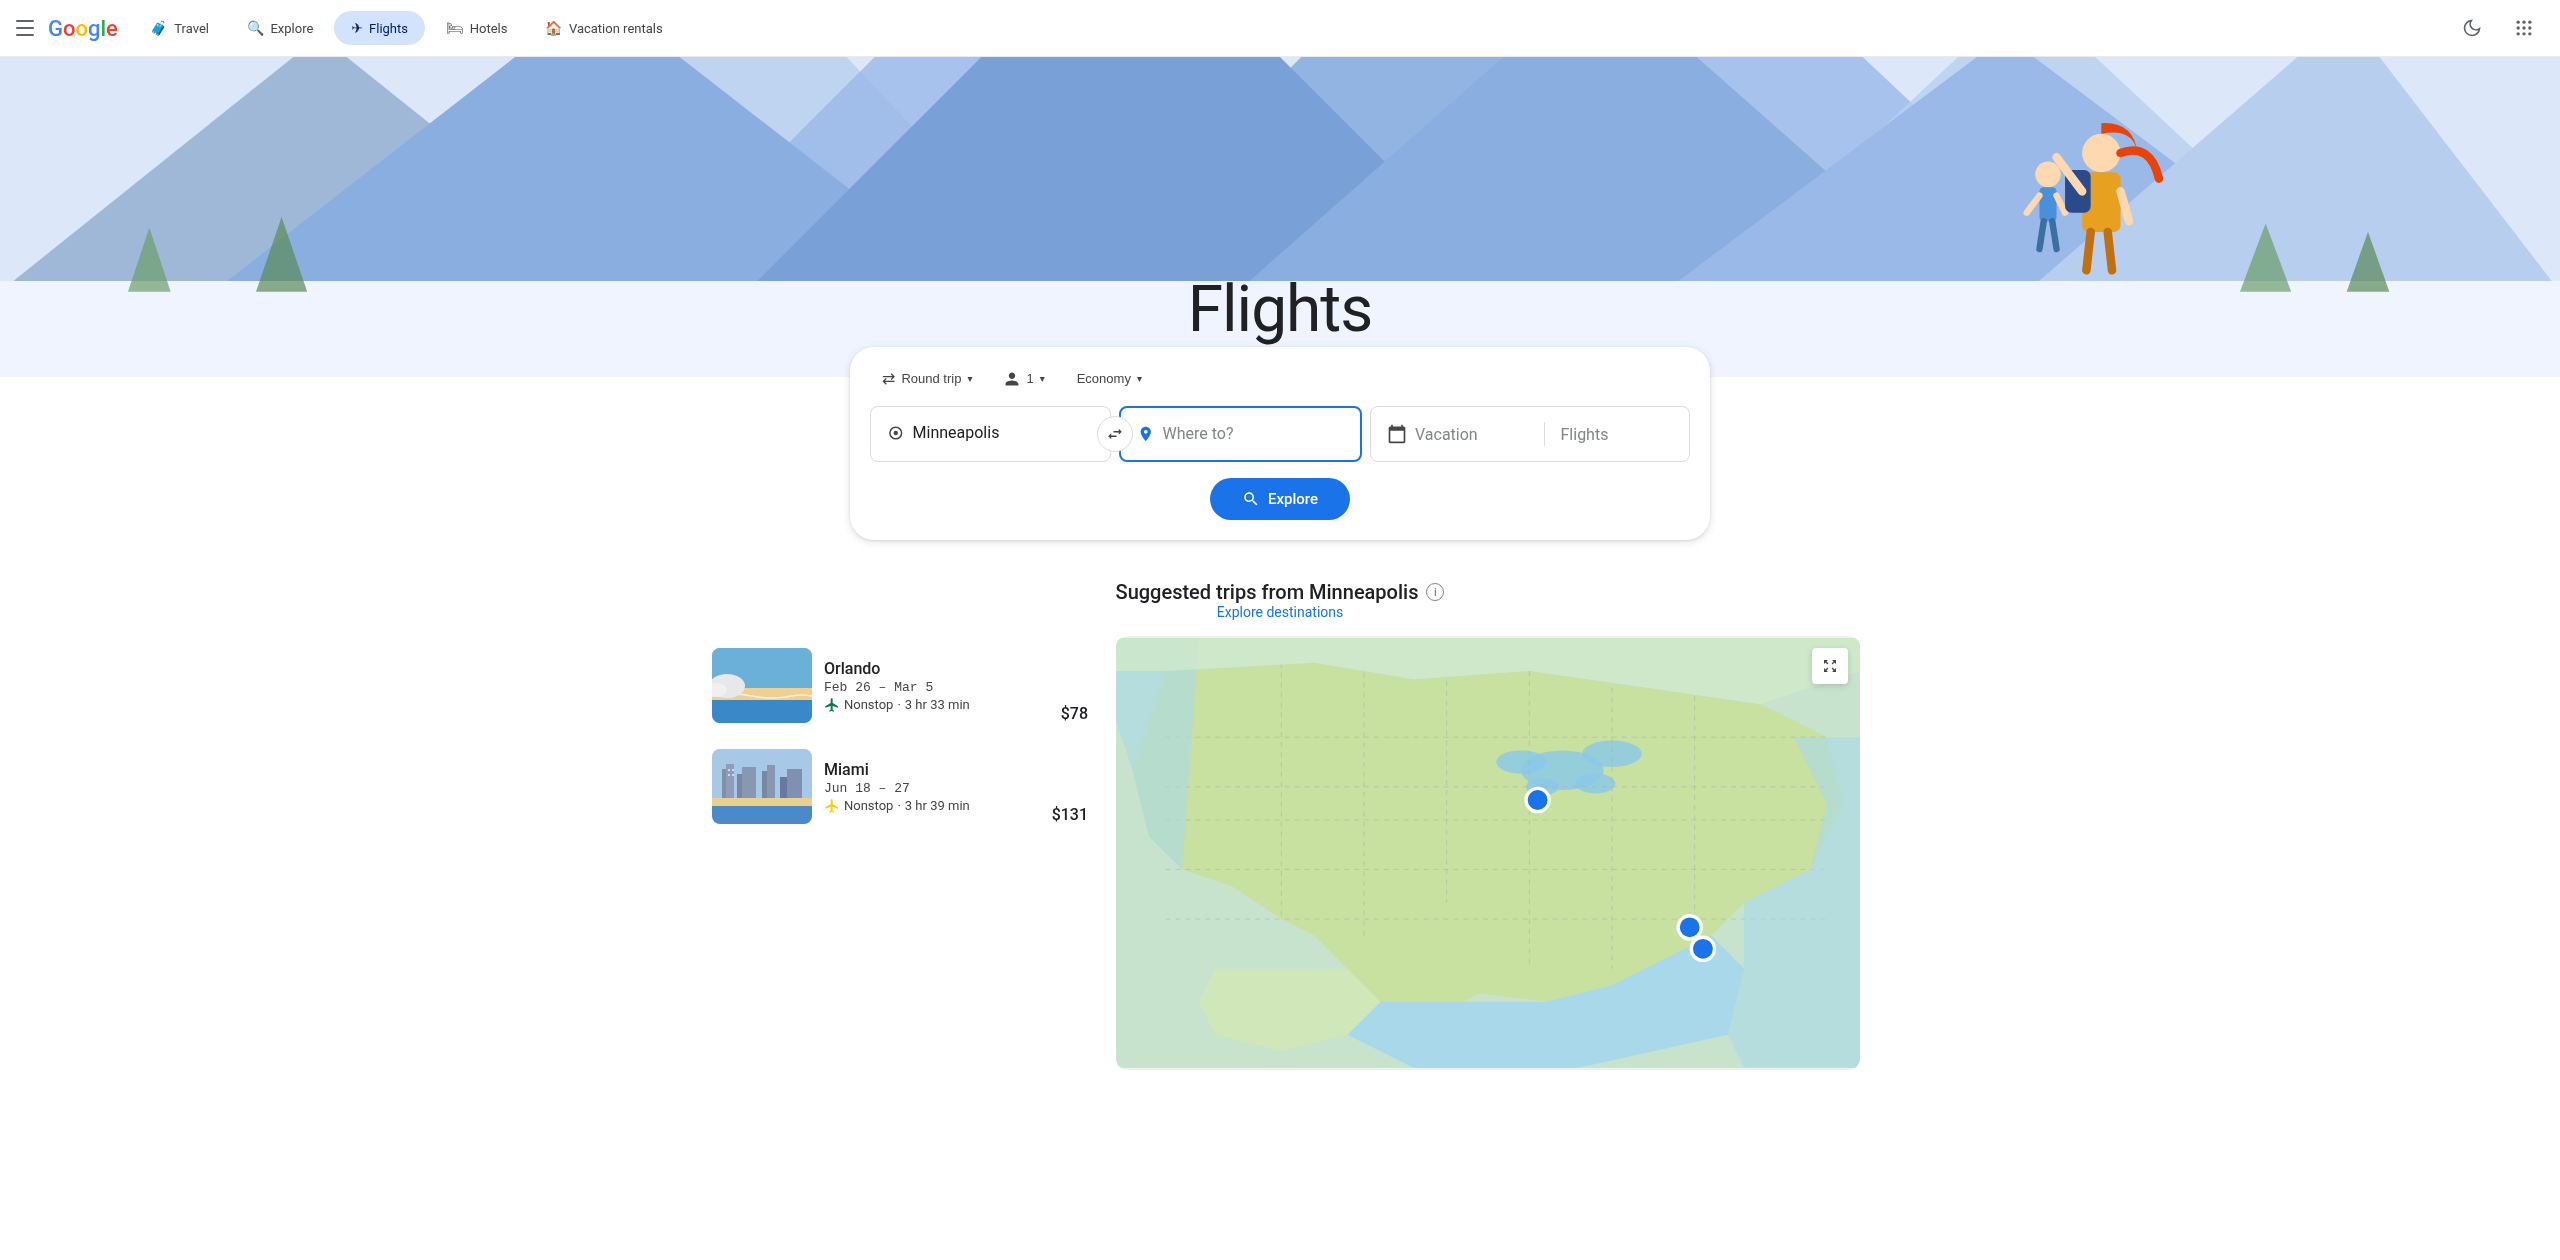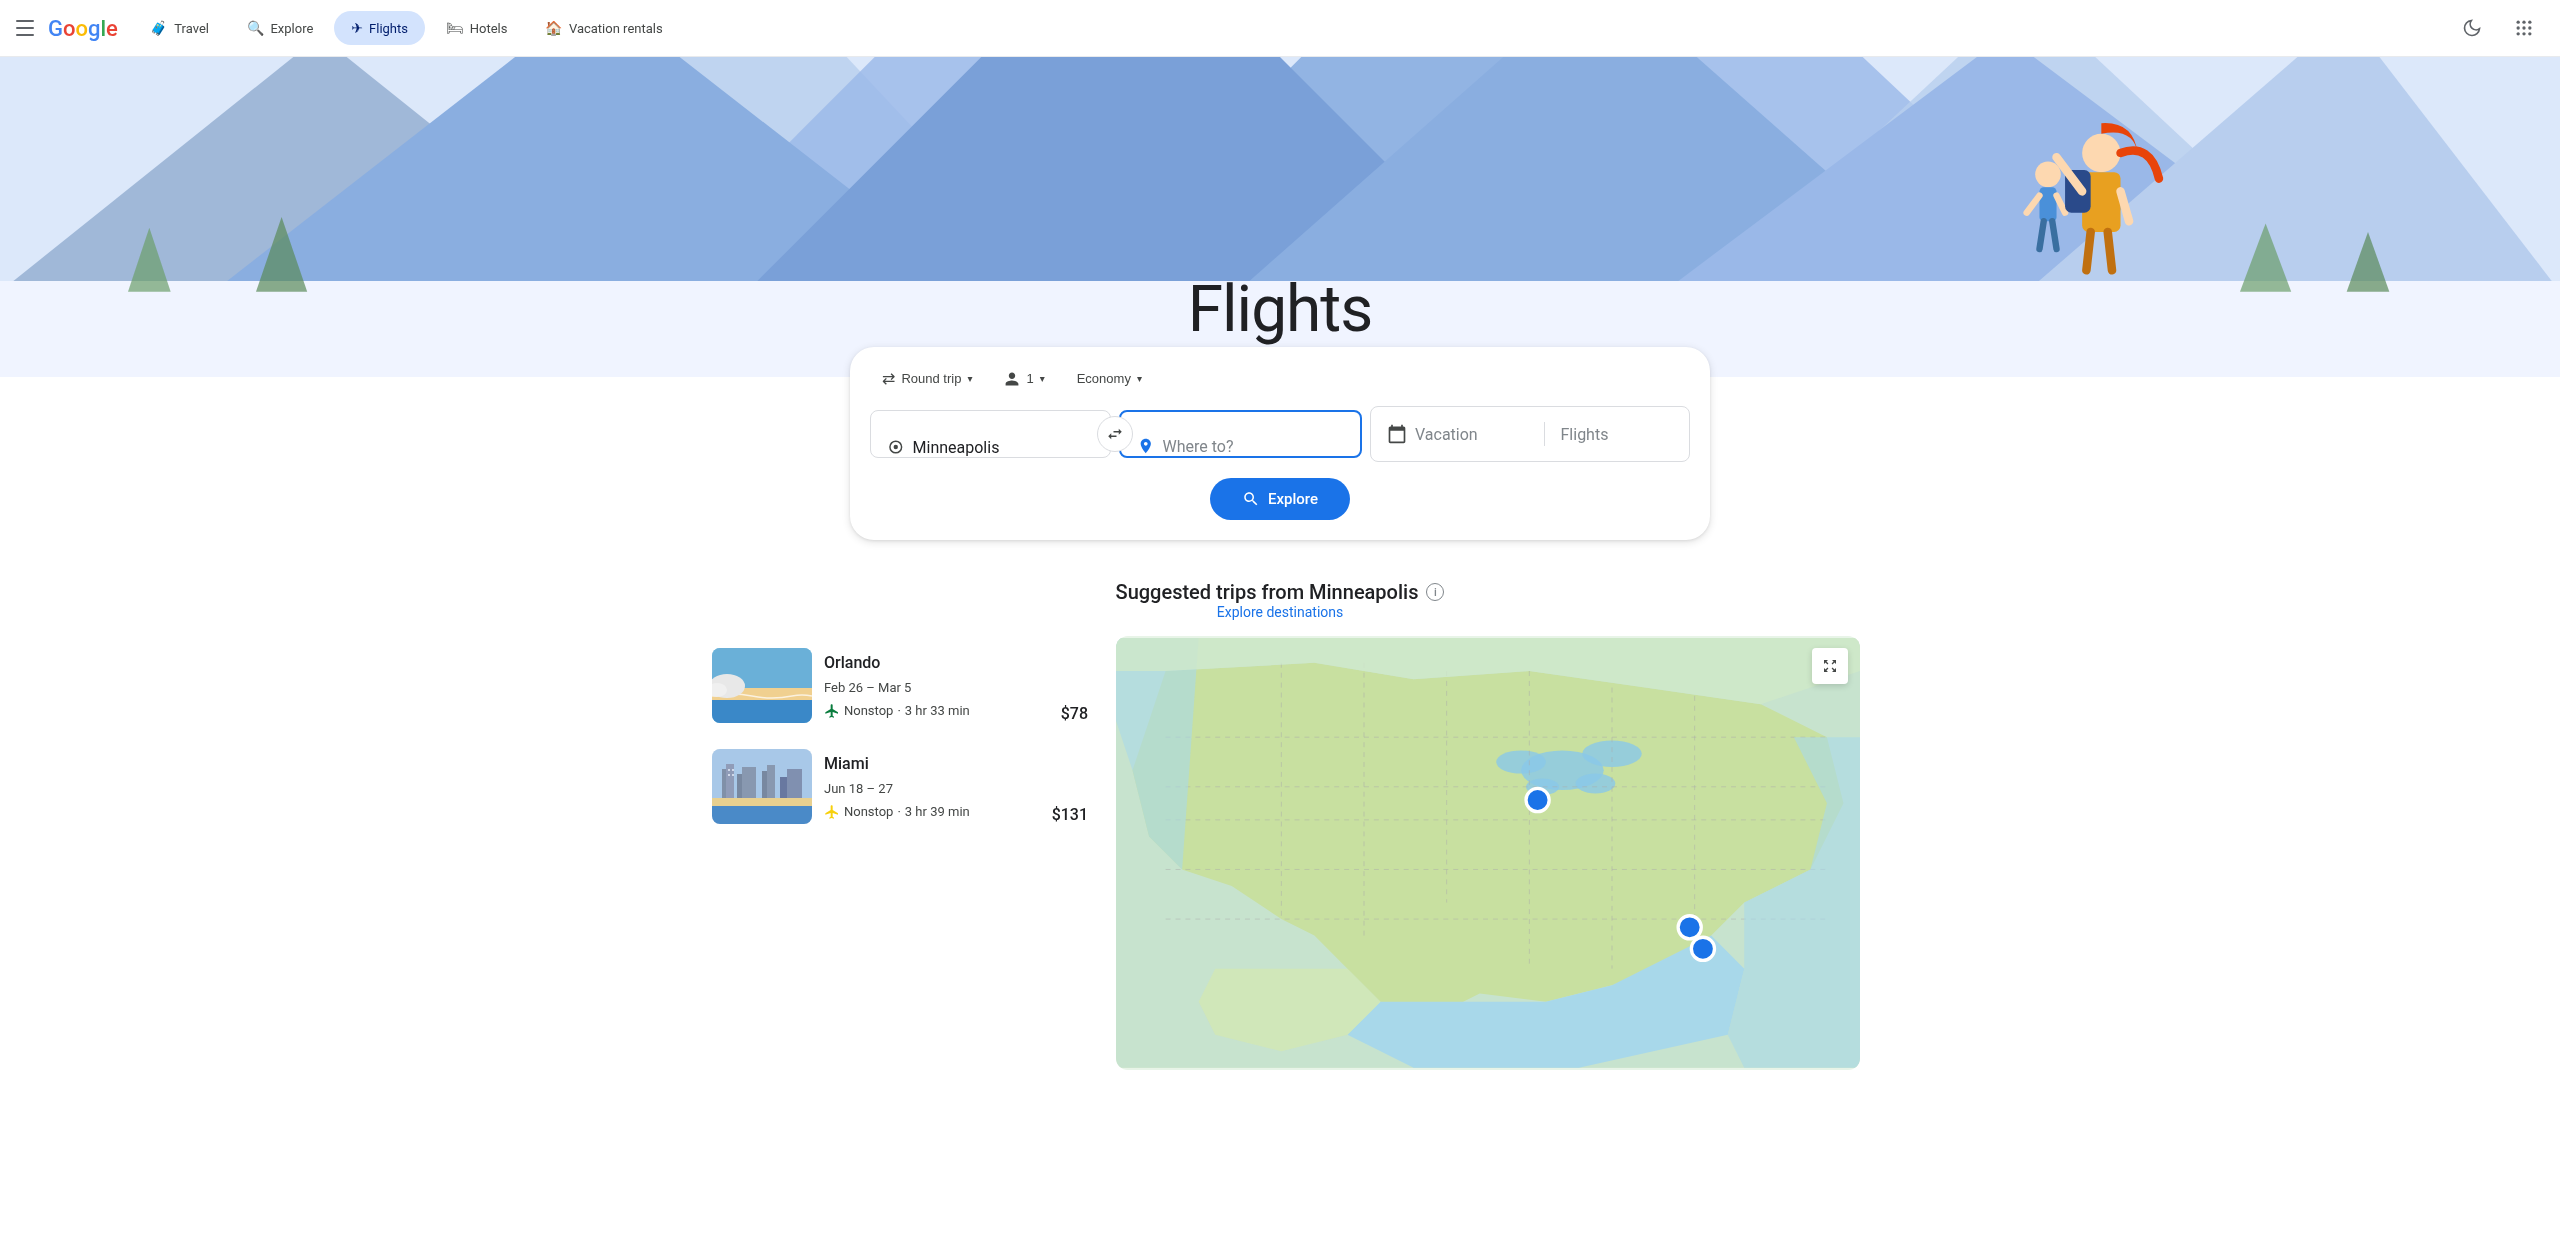--- a/index.html
+++ b/index.html
@@ -52,22 +52,22 @@
     }
     .search-options { display: flex; gap: 8px; margin-bottom: 12px; }
     .search-option-btn {
       display: flex; align-items: center; gap: 6px; padding: 6px 12px;
       border: none; background: none; cursor: pointer; border-radius: 20px;
       font-size: 13px; color: #444746;
     }
 
     .search-fields { display: flex; gap: 8px; align-items: center; }
     .search-field {
-      display: flex; align-items: flex-end; gap: 8px; padding: 0 16px;
-      height: 48px; border: 1px solid #dadce0; border-radius: 8px;
+      display: flex; align-items: flex-start; gap: 8px; padding: 16px 16px;
+      height: 56px; border: 1px solid #dadce0; border-radius: 8px;
       background: #fff; cursor: text; flex: 1;
     }
     .search-field.active { border-color: #1a73e8; border-width: 2px; }
     .field-input {
       border: none; outline: none; font-size: 16px; color: #202124;
       background: transparent; width: 100%; font-family: inherit;
     }
     .field-input::placeholder { color: #80868b; }
     .swap-btn {
       width: 36px; height: 36px; border-radius: 50%; border: 1px solid #dadce0;
@@ -101,21 +101,21 @@
     .trip-card {
       display: flex; gap: 12px; padding: 12px; border-radius: 12px;
       cursor: pointer; align-items: center;
     }
     .trip-image {
       width: 100px; height: 75px; border-radius: 8px; overflow: hidden;
       flex-shrink: 0; background: #e8eaed;
     }
     .trip-info { flex: 1; }
     .trip-city { font-size: 16px; font-weight: 500; color: #202124; }
-    .trip-dates { font-size: 13px; color: #444746; margin: 8px 0; }
+    .trip-dates { font-size: 13px; color: #444746; margin: 2px 0; font-family: Liberation Mono, monospace; }
     .trip-details { display: flex; align-items: center; gap: 4px; font-size: 13px; color: #444746; }
     .trip-price { font-size: 16px; font-weight: 500; color: #202124; text-align: right; align-self: flex-end; }
 
     .map-container {
       flex: 1; border-radius: 12px; overflow: hidden; position: relative;
       min-height: 240px; background: #e8f4e8;
     }
     .map-expand-btn {
       position: absolute; top: 12px; right: 12px; width: 36px; height: 36px;
       background: #fff; border: none; border-radius: 4px; cursor: pointer;

